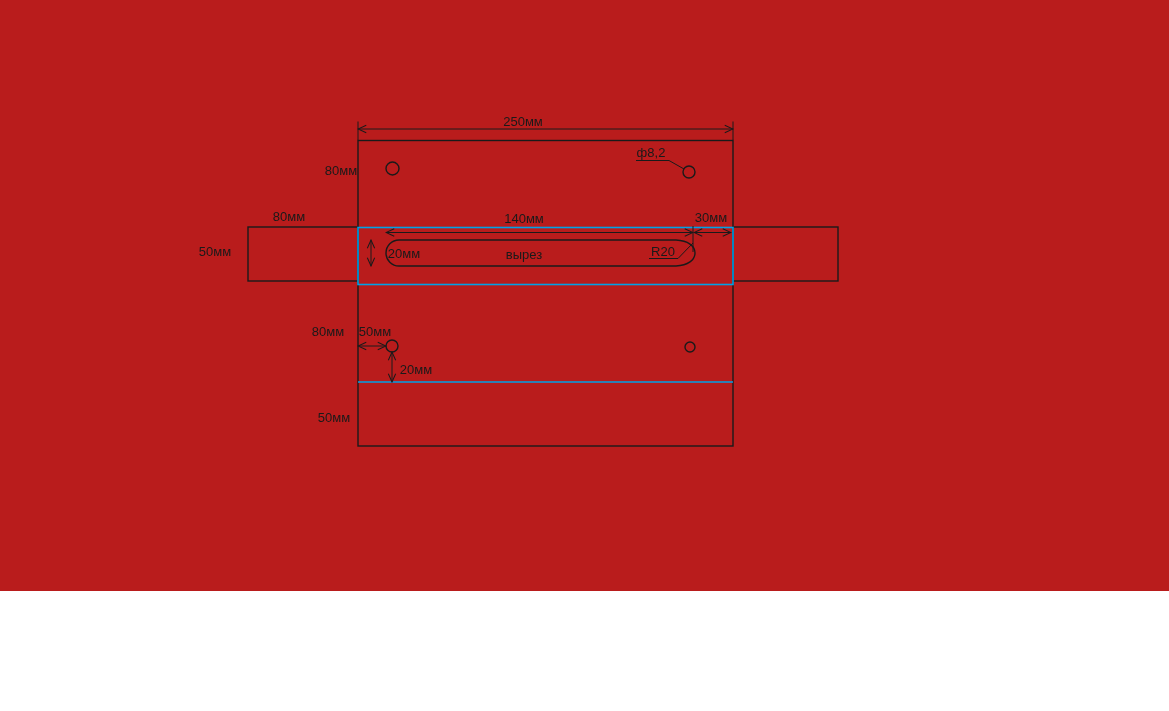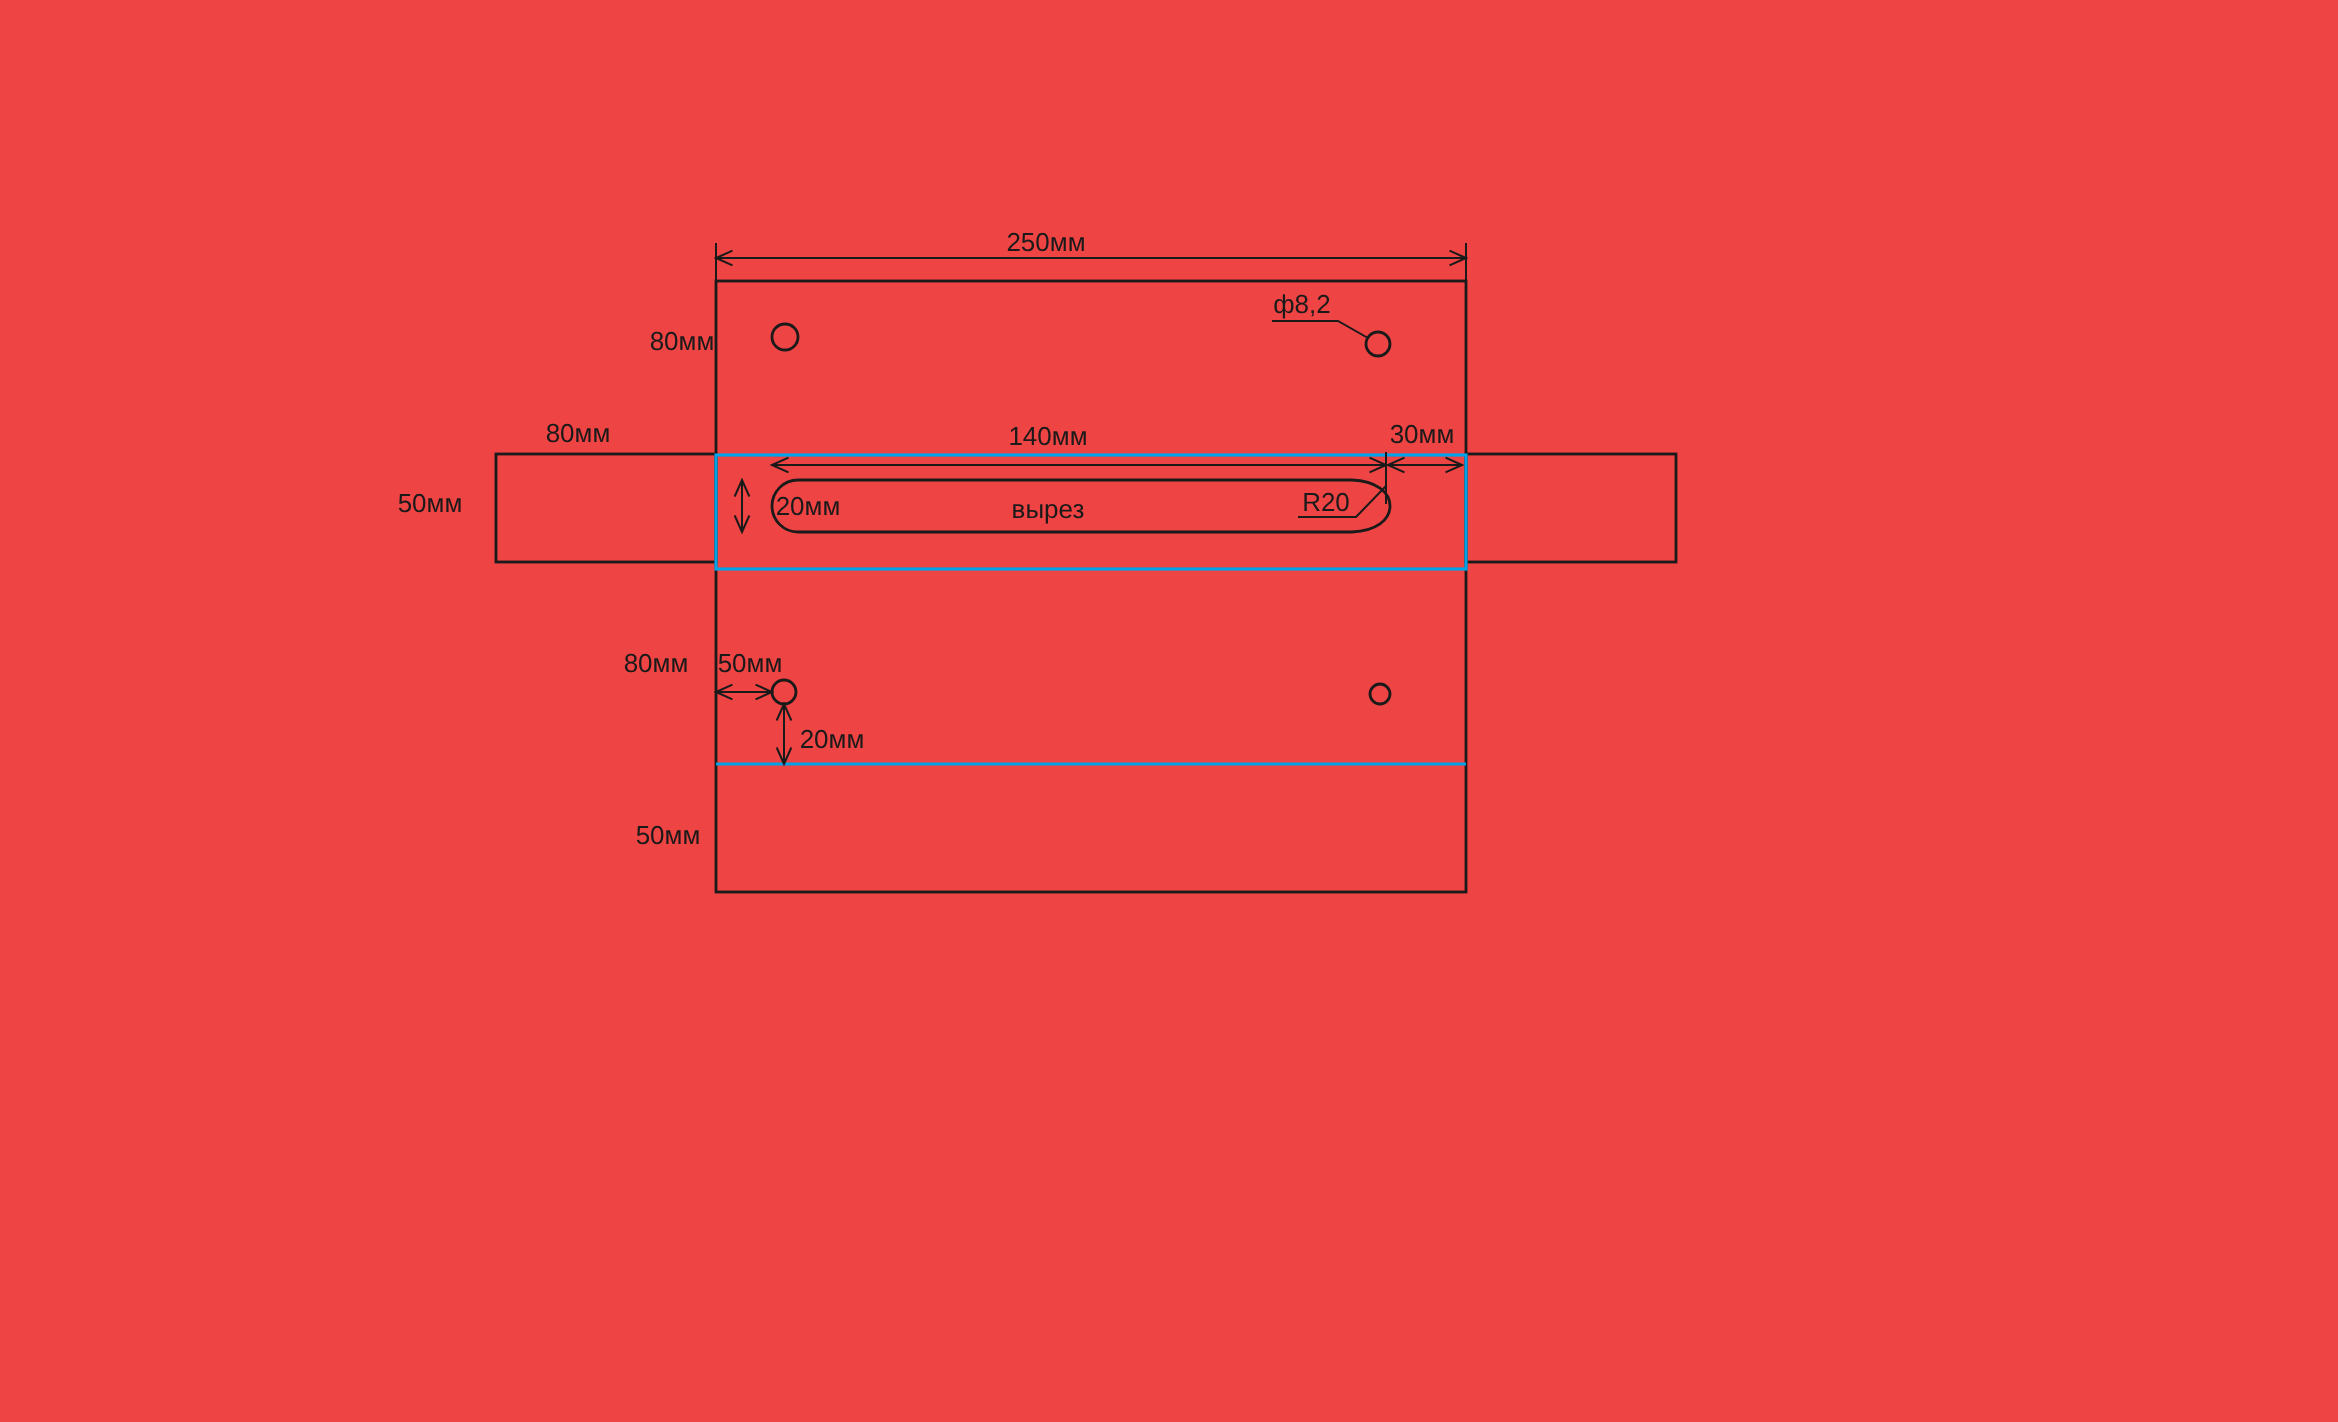--- a/index.html
+++ b/index.html
@@ -3,22 +3,22 @@
 <meta charset="utf-8">
 <style>
   html, body {
     margin: 0;
     padding: 0;
     background: #ffffff;
   }
   .canvas {
     position: relative;
     width: 1169px;
-    height: 711px;
-    background: #ef4444;
+    height: 591px;
+    background: #b91c1c;
     overflow: hidden;
     font-family: "Liberation Sans", sans-serif;
     text-decoration: underline;
   }
   svg { display: block; }
   text {
     font-family: "Liberation Sans", sans-serif;
     font-size: 13px;
     fill: #1a1a1a;
   }

